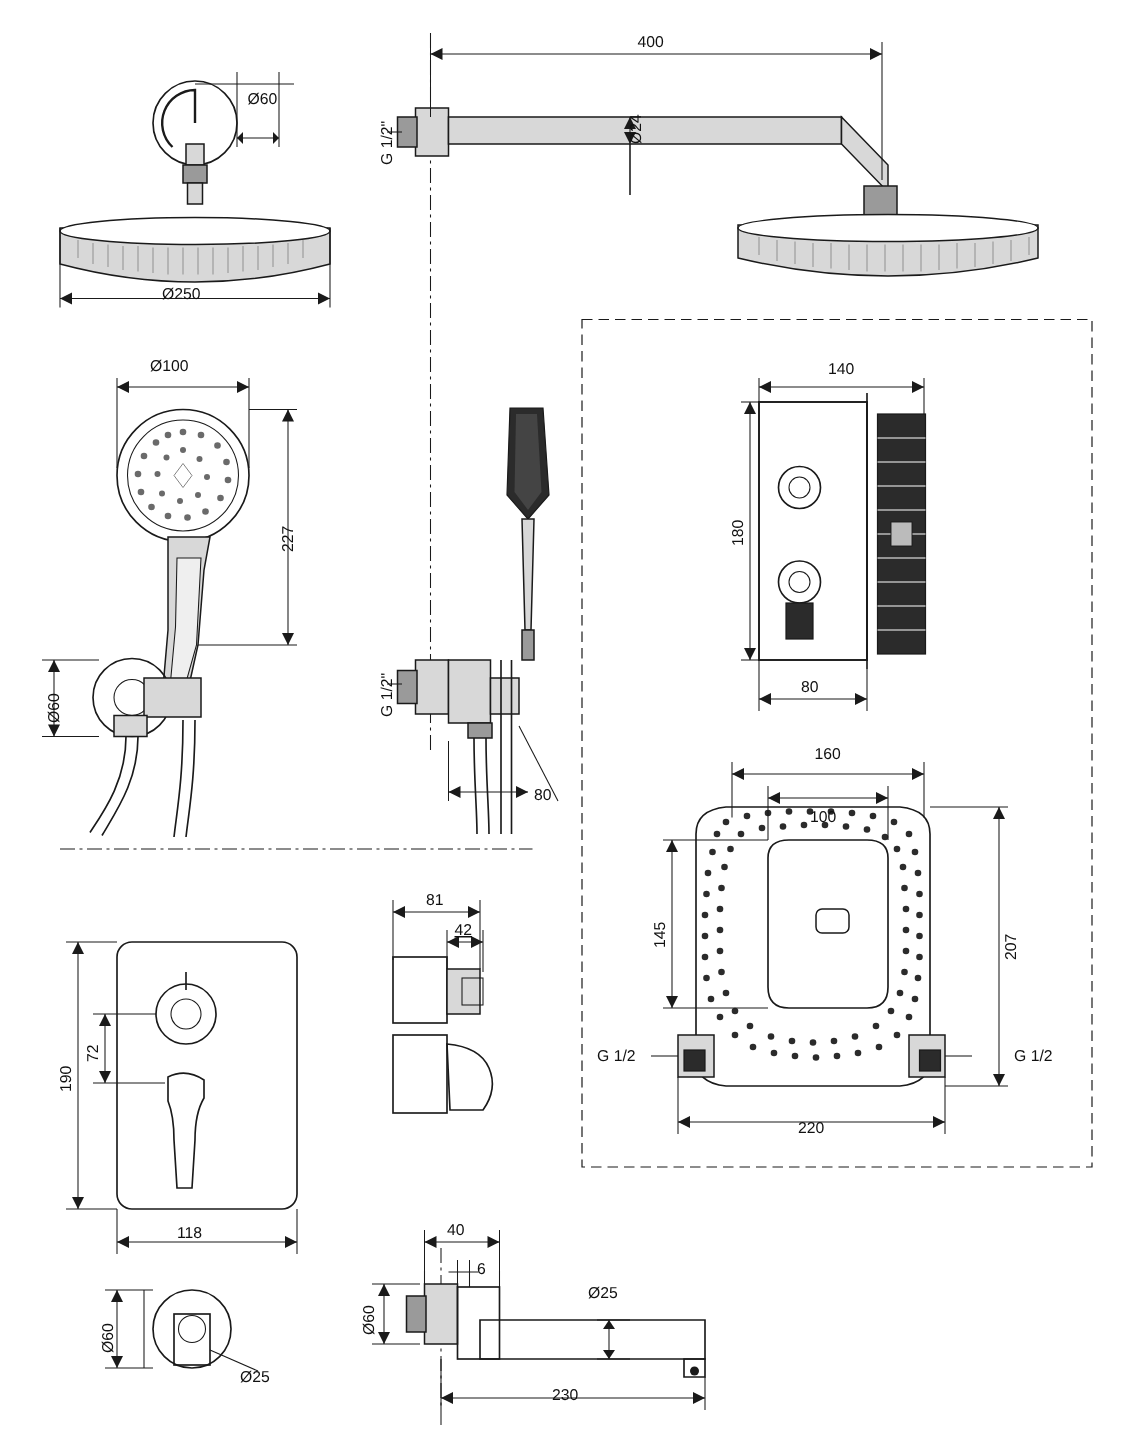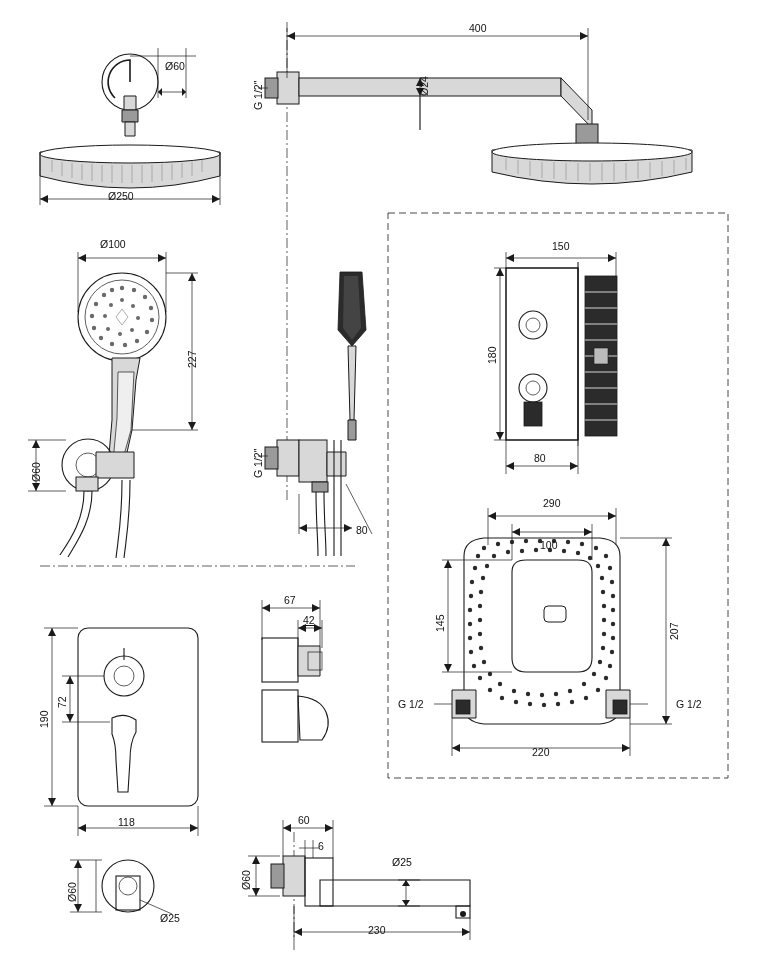--- a/index.html
+++ b/index.html
@@ -437,52 +437,52 @@
   <line x1="470" y1="918" x2="470" y2="940" class="ln thin"></line>
   <line x1="294" y1="932" x2="470" y2="932" class="ln thin"></line>
   <path d="M294 932 L302 928 L302 936 Z" class="dot"></path>
   <path d="M470 932 L462 928 L462 936 Z" class="dot"></path>
 
 </svg>
 
 <div class="dim" style="left:165px;top:60px;">Ø60</div>
 <div class="dim" style="left:108px;top:190px;text-align:right;">Ø250</div>
 
-<div class="dim" style="left:425px;top:22px;margin-left:44px;">400</div>
+<div class="dim" style="left:425px;top:22px;">400</div>
 <div class="dim v" style="left:418px;top:96px;transform:rotate(-90deg);">Ø24</div>
 <div class="dim v" style="left:252px;top:110px;transform:rotate(-90deg);">G 1/2"</div>
 
 <div class="dim" style="left:100px;top:238px;">Ø100</div>
 <div class="dim v" style="left:186px;top:368px;transform:rotate(-90deg);">227</div>
 <div class="dim v" style="left:30px;top:482px;transform:rotate(-90deg);">Ø60</div>
 
 <div class="dim v" style="left:252px;top:478px;transform:rotate(-90deg);">G 1/2"</div>
 <div class="dim" style="left:356px;top:524px;">80</div>
 
-<div class="dim" style="left:552px;top:240px;">150</div>
+<div class="dim" style="left:552px;top:240px;">140</div>
 <div class="dim v" style="left:486px;top:364px;transform:rotate(-90deg);">180</div>
 <div class="dim" style="left:534px;top:452px;">80</div>
 
-<div class="dim" style="left:543px;top:497px;">290</div>
+<div class="dim" style="left:543px;top:497px;">160</div>
 <div class="dim" style="left:540px;top:516px;margin-top:23px;">100</div>
 <div class="dim v" style="left:434px;top:632px;transform:rotate(-90deg);">145</div>
 <div class="dim v" style="left:668px;top:640px;transform:rotate(-90deg);">207</div>
 <div class="dim" style="left:532px;top:746px;">220</div>
 <div class="dim" style="left:398px;top:698px;">G 1/2</div>
 <div class="dim" style="left:676px;top:698px;">G 1/2</div>
 
 <div class="dim v" style="left:38px;top:728px;transform:rotate(-90deg);">190</div>
 <div class="dim v" style="left:56px;top:708px;transform:rotate(-90deg);">72</div>
 <div class="dim" style="left:118px;top:816px;text-align:center;">118</div>
 
-<div class="dim" style="left:284px;top:594px;">67</div>
+<div class="dim" style="left:284px;top:594px;">81</div>
 <div class="dim" style="left:303px;top:614px;text-decoration:underline;">42</div>
 
 <div class="dim v" style="left:66px;top:902px;transform:rotate(-90deg);">Ø60</div>
 <div class="dim" style="left:160px;top:912px;">Ø25</div>
 
-<div class="dim" style="left:298px;top:814px;">60</div>
+<div class="dim" style="left:298px;top:814px;">40</div>
 <div class="dim" style="left:318px;top:840px;">6</div>
 <div class="dim v" style="left:240px;top:890px;transform:rotate(-90deg);">Ø60</div>
 <div class="dim" style="left:392px;top:856px;">Ø25</div>
 <div class="dim" style="left:368px;top:924px;">230</div>
 
 </div>
 
 </body></html>

